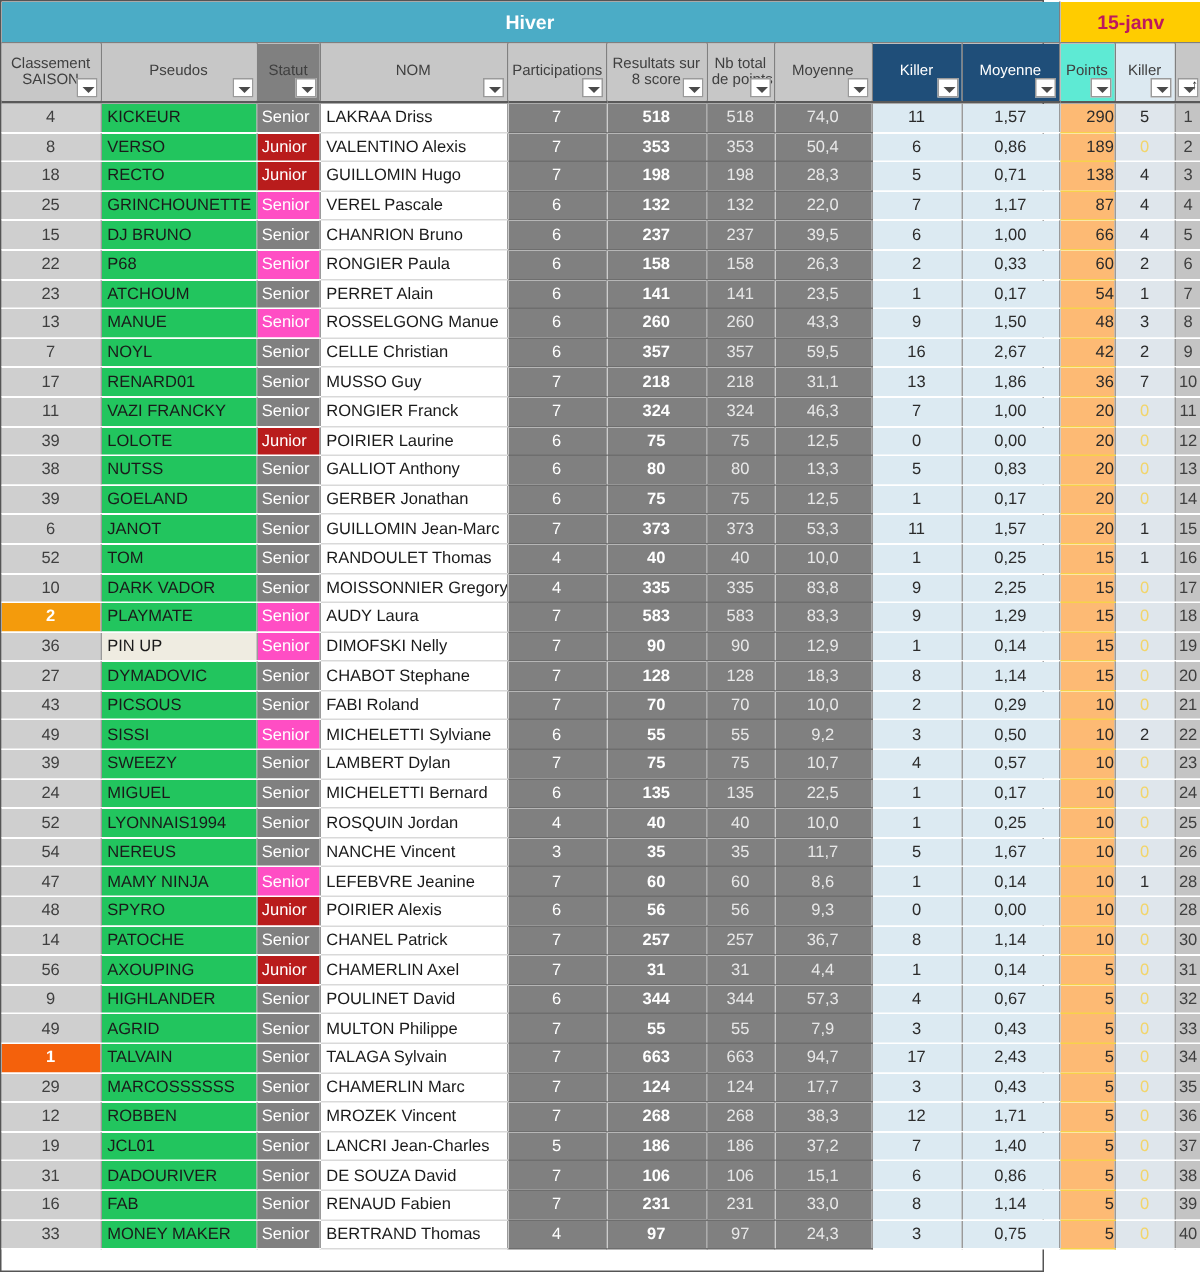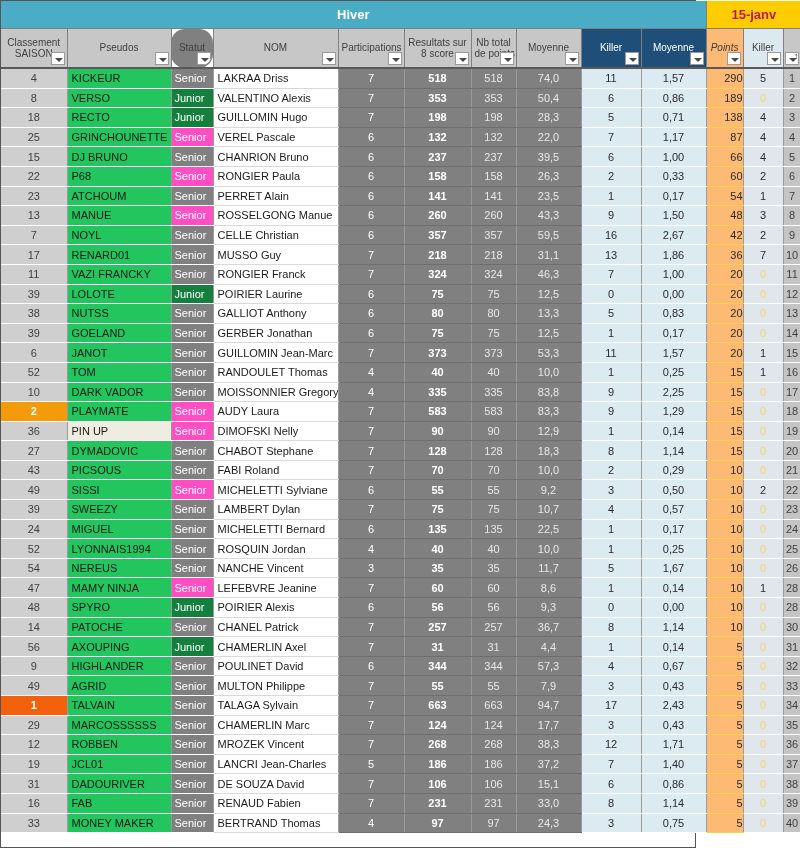--- a/index.html
+++ b/index.html
@@ -62,24 +62,24 @@
     vertical-align: middle;
     text-align: center;
     font-weight: normal;
     font-size: 10px;
     position: relative;
     border-right: 1px solid #808080;
     border-bottom: 2px solid #595959;
     line-height: 1.15;
   }
   .h-gray   { background: #c7c7c7; color: #3f3f3f; }
-  .h-dgray  { background: #808080; color: #3f3f3f; border-radius: 14px; }
+  .h-dgray  { background: #808080; color: #3f3f3f; }
   .h-navy   { background: #1f4e79; color: #ffffff; font-weight: bold; }
   .h-lblue  { background: #dce9f1; color: #3f3f3f; }
-  .h-gold   { background: #fdba74; color: #3f3f3f; font-style: italic; }
+  .h-gold   { background: #5eead4; color: #3f3f3f; }
   .h-last   { background: #c7c7c7; color: #3f3f3f; }
 
   .hlabel { display:block; padding: 0 3px; }
 
   .filt {
     position: absolute;
     right: 2px;
     bottom: 2px;
     width: 14px;
     height: 13px;
@@ -135,21 +135,21 @@
 
   .c-statut {
     text-align: left;
     padding-left: 3px !important;
     font-size: 10px;
     color: #ffffff;
     border-bottom: 1px solid #ffffff !important;
   }
   .st-senior-m { background: #808080; }
   .st-senior-f { background: #ff4ec4; }
-  .st-junior   { background: #15803d; }
+  .st-junior   { background: #b91c1c; }
 
   .c-nom {
     background: #ffffff;
     color: #1a1a1a;
     text-align: left;
     padding-left: 4px !important;
     font-size: 11px;
     border-bottom: 1px solid #d9d9d9 !important;
   }
 

